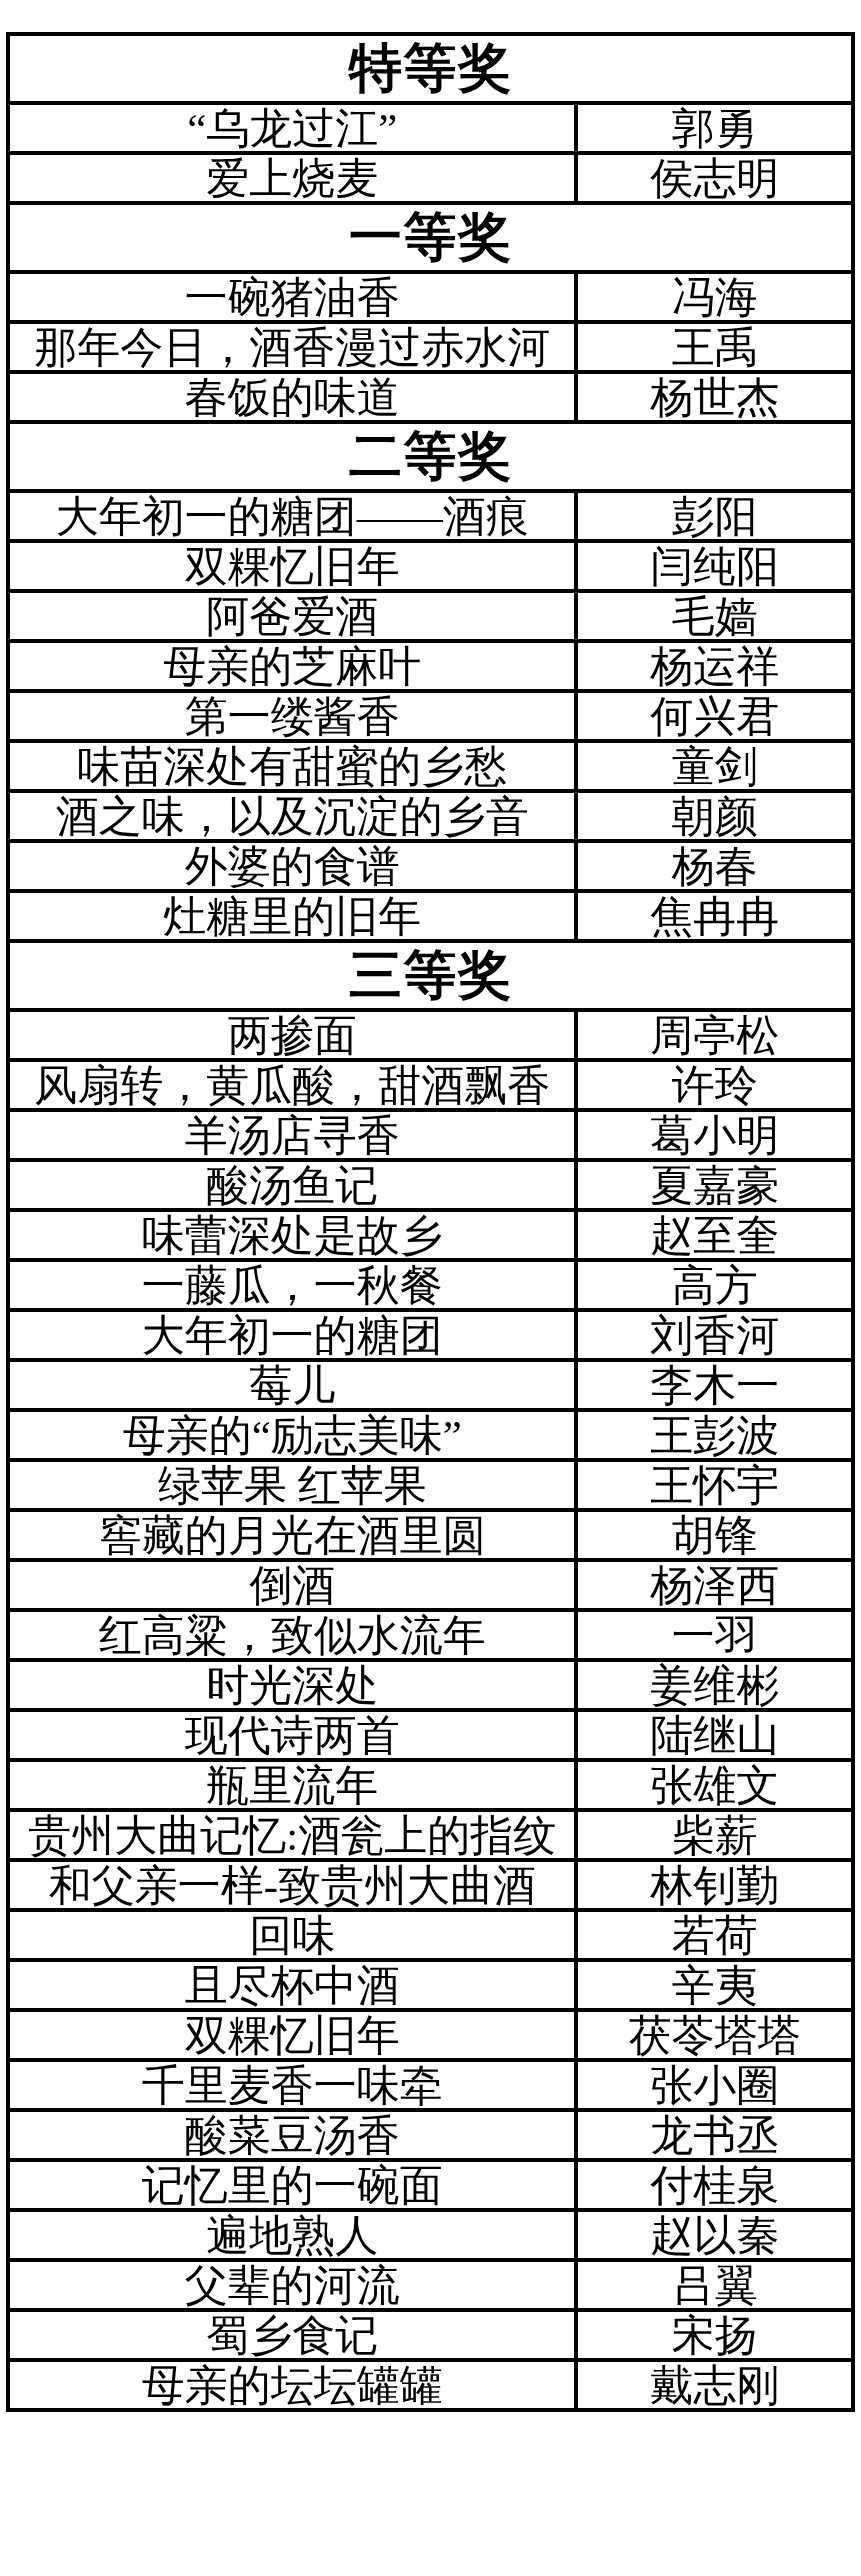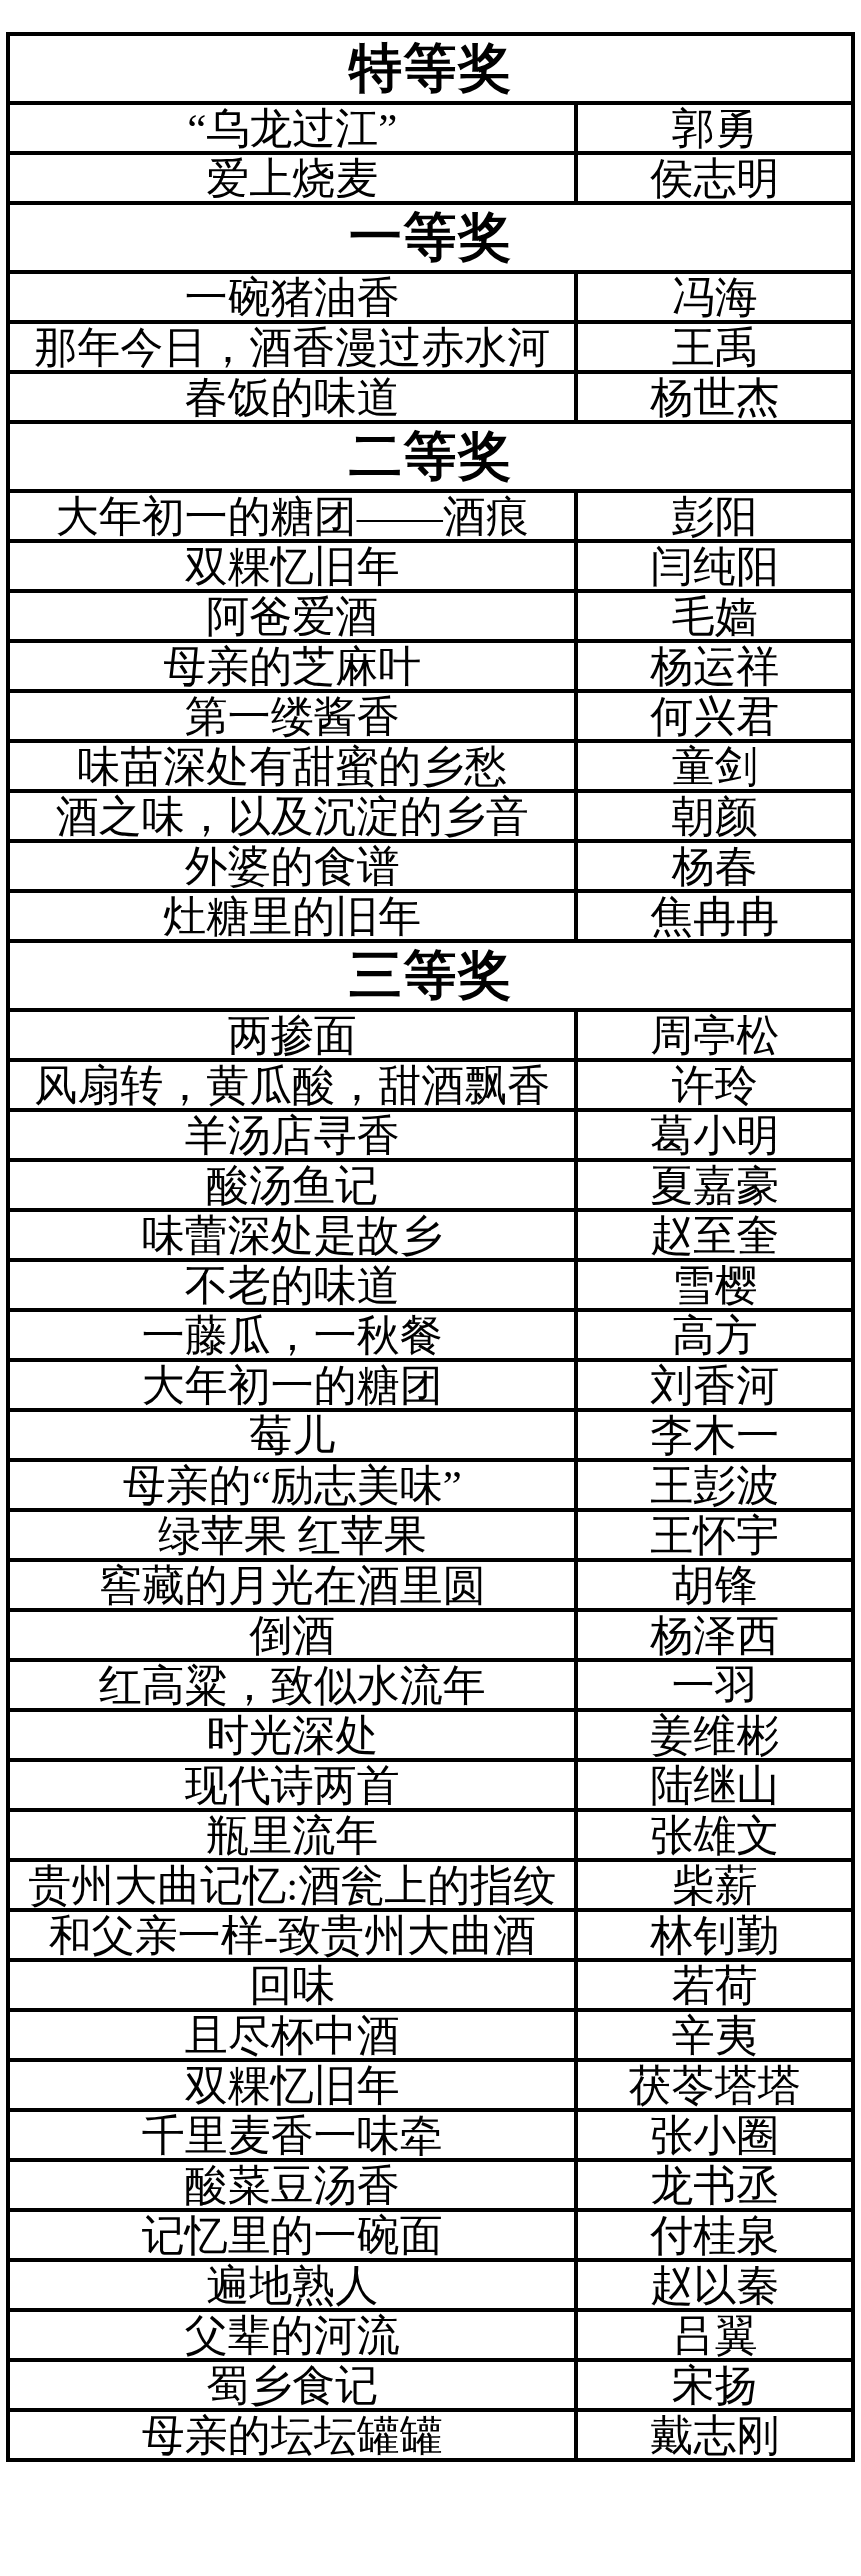--- a/index.html
+++ b/index.html
@@ -146,24 +146,20 @@
         </tr>
         <tr class="entry-row">
           <td>酸汤鱼记</td>
           <td>夏嘉豪</td>
         </tr>
         <tr class="entry-row">
           <td>味蕾深处是故乡</td>
           <td>赵至奎</td>
         </tr>
         <tr class="entry-row">
-          <td>不老的味道</td>
-          <td>雪樱</td>
-        </tr>
-        <tr class="entry-row">
           <td>一藤瓜，一秋餐</td>
           <td>高方</td>
         </tr>
         <tr class="entry-row">
           <td>大年初一的糖团</td>
           <td>刘香河</td>
         </tr>
         <tr class="entry-row">
           <td>莓儿</td>
           <td>李木一</td>

